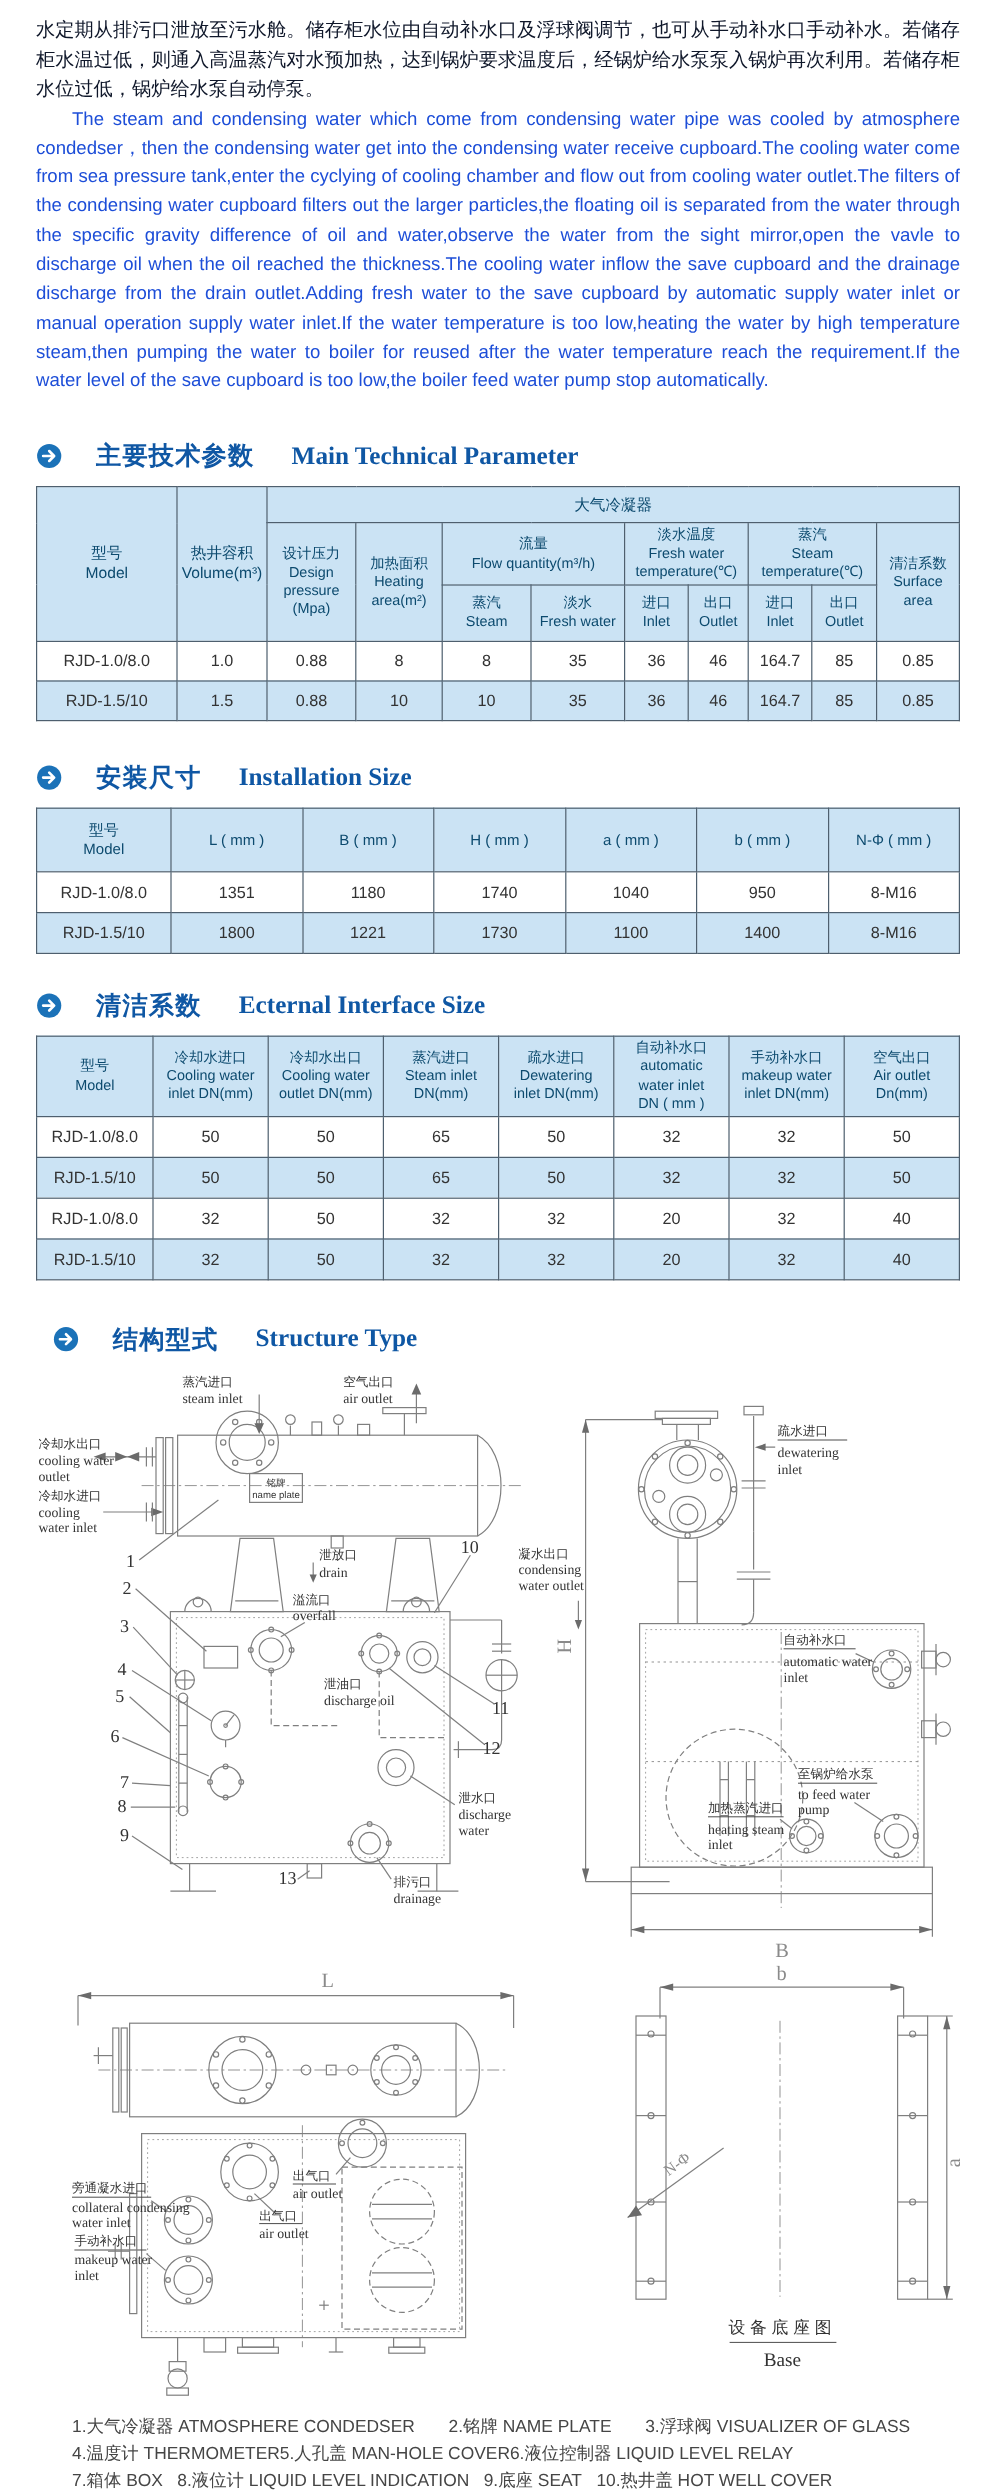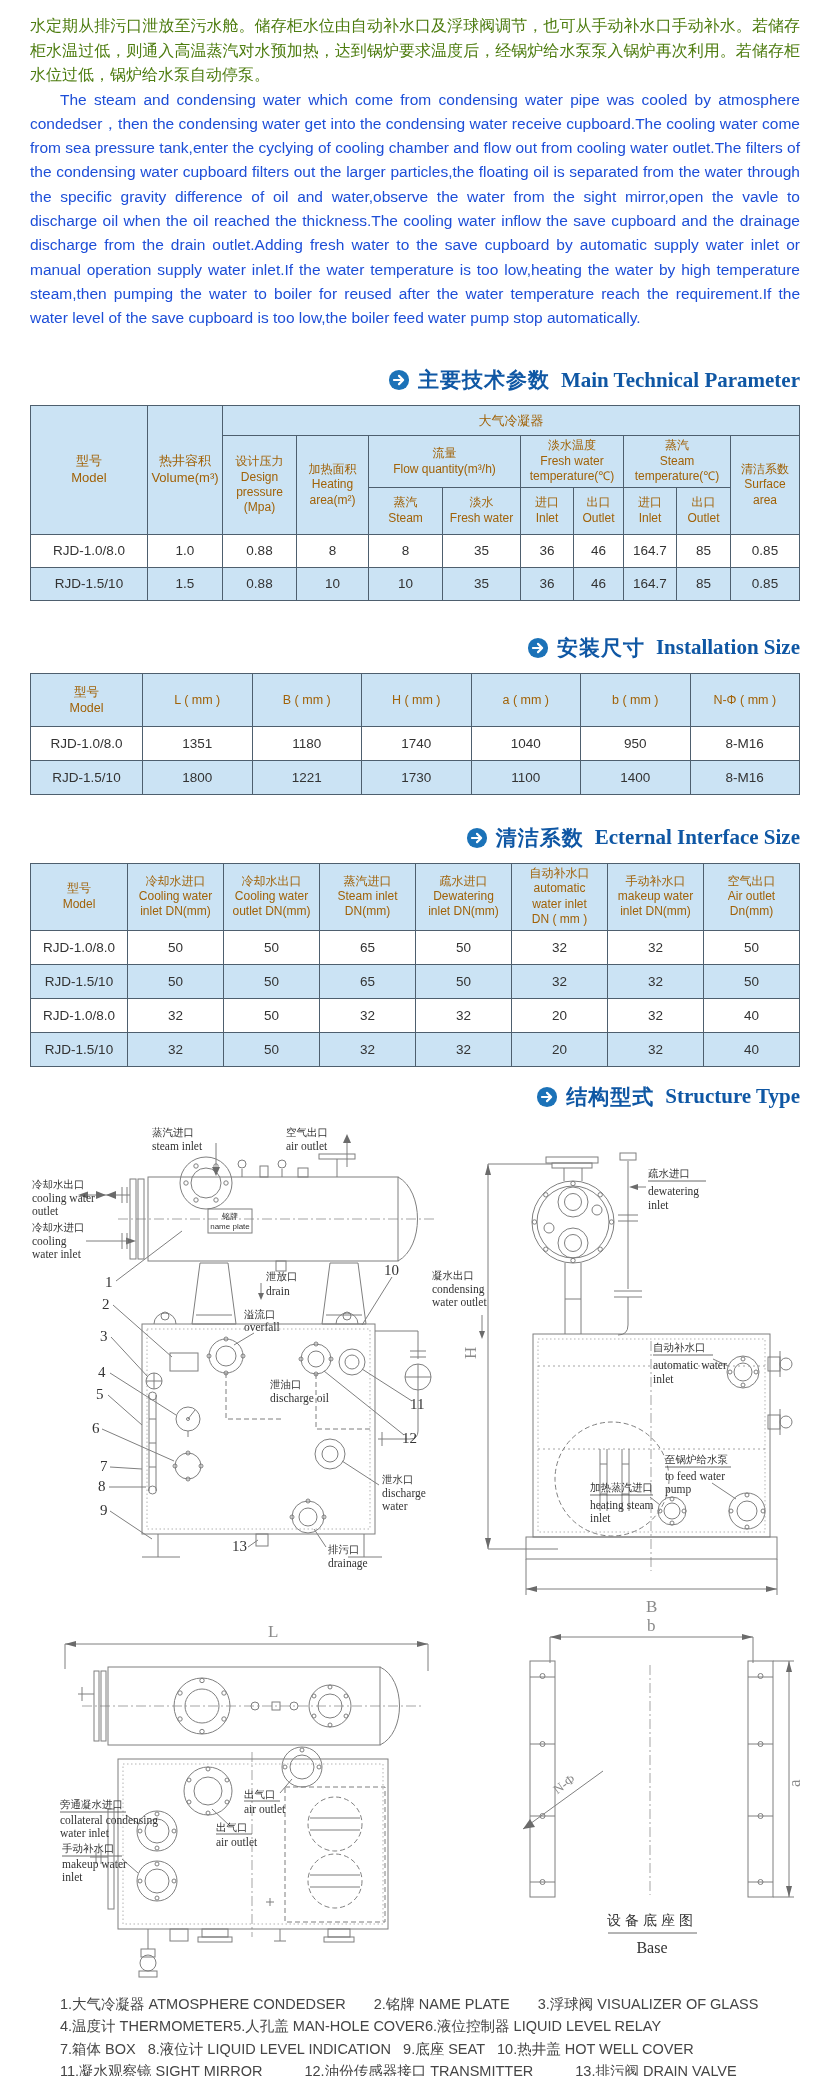--- a/index.html
+++ b/index.html
@@ -3,37 +3,37 @@
 <meta charset="utf-8">
 <style>
   html,body{margin:0;padding:0;}
   body{
     width:830px;height:2076px;overflow:hidden;background:#ffffff;
     font-family:"Liberation Sans",sans-serif;color:#3d3d3d;
   }
   .content{padding:0 30px;width:770px;}
 
   
-  .intro-cn{margin:14px 0 0 0;font-size:16px;line-height:24.5px;text-align:justify;color:#4d7c0f;}
+  .intro-cn{margin:14px 0 0 0;font-size:16px;line-height:24.5px;text-align:justify;color:#0f172a;}
   .intro-en{margin:0;font-size:15.5px;line-height:24.3px;text-align:justify;color:#1d4ed8;text-indent:30px;}
 
   
-  .sec-header{display:flex;align-items:center;gap:8px;justify-content:flex-end;}
+  .sec-header{display:flex;align-items:center;gap:28px;}
   .sec-header .bullet{display:flex;align-items:center;}
   .sec-header .t-cn{font-size:21px;font-weight:bold;color:#0f57a4;letter-spacing:1px;}
   .sec-header .t-en{font-size:21px;font-weight:bold;color:#0f57a4;font-family:"Liberation Serif",serif;margin-left:3px;}
   #sec1{margin:36px 0 11px 0;}
   #sec2{margin:33px 0 11px 0;}
   #sec3{margin:29px 0 11px 0;}
-  #sec4{margin:16px 0 6px 14px;}
+  #sec4{margin:35px 0 6px 14px;}
 
   
   table{width:100%;border-collapse:collapse;table-layout:fixed;}
   th,td{border:1px solid #4e5f6e;}
-  th{background:#cbe3f4;font-weight:normal;font-size:12px;line-height:1.28;color:#a16207;
+  th{background:#cbe3f4;font-weight:normal;font-size:12px;line-height:1.28;color:#0c4a6e;
      white-space:pre-line;padding:2px 1px;text-align:center;vertical-align:middle;}
   td{font-size:13.5px;color:#333;text-align:center;vertical-align:middle;height:30px;background:#fff;}
   tr.alt td{background:#cbe3f4;}
   #t1 tr.r-group th{height:25px;font-size:13px;}
   #t1 tr.r-mid th{height:44px;}
   #t1 tr.r-sub th{height:42px;}
   #t2 th{height:48px;font-size:12.5px;}
   #t2 td{height:31px;}
   #t3 th{height:62px;}
   #t3 td{height:31px;}

